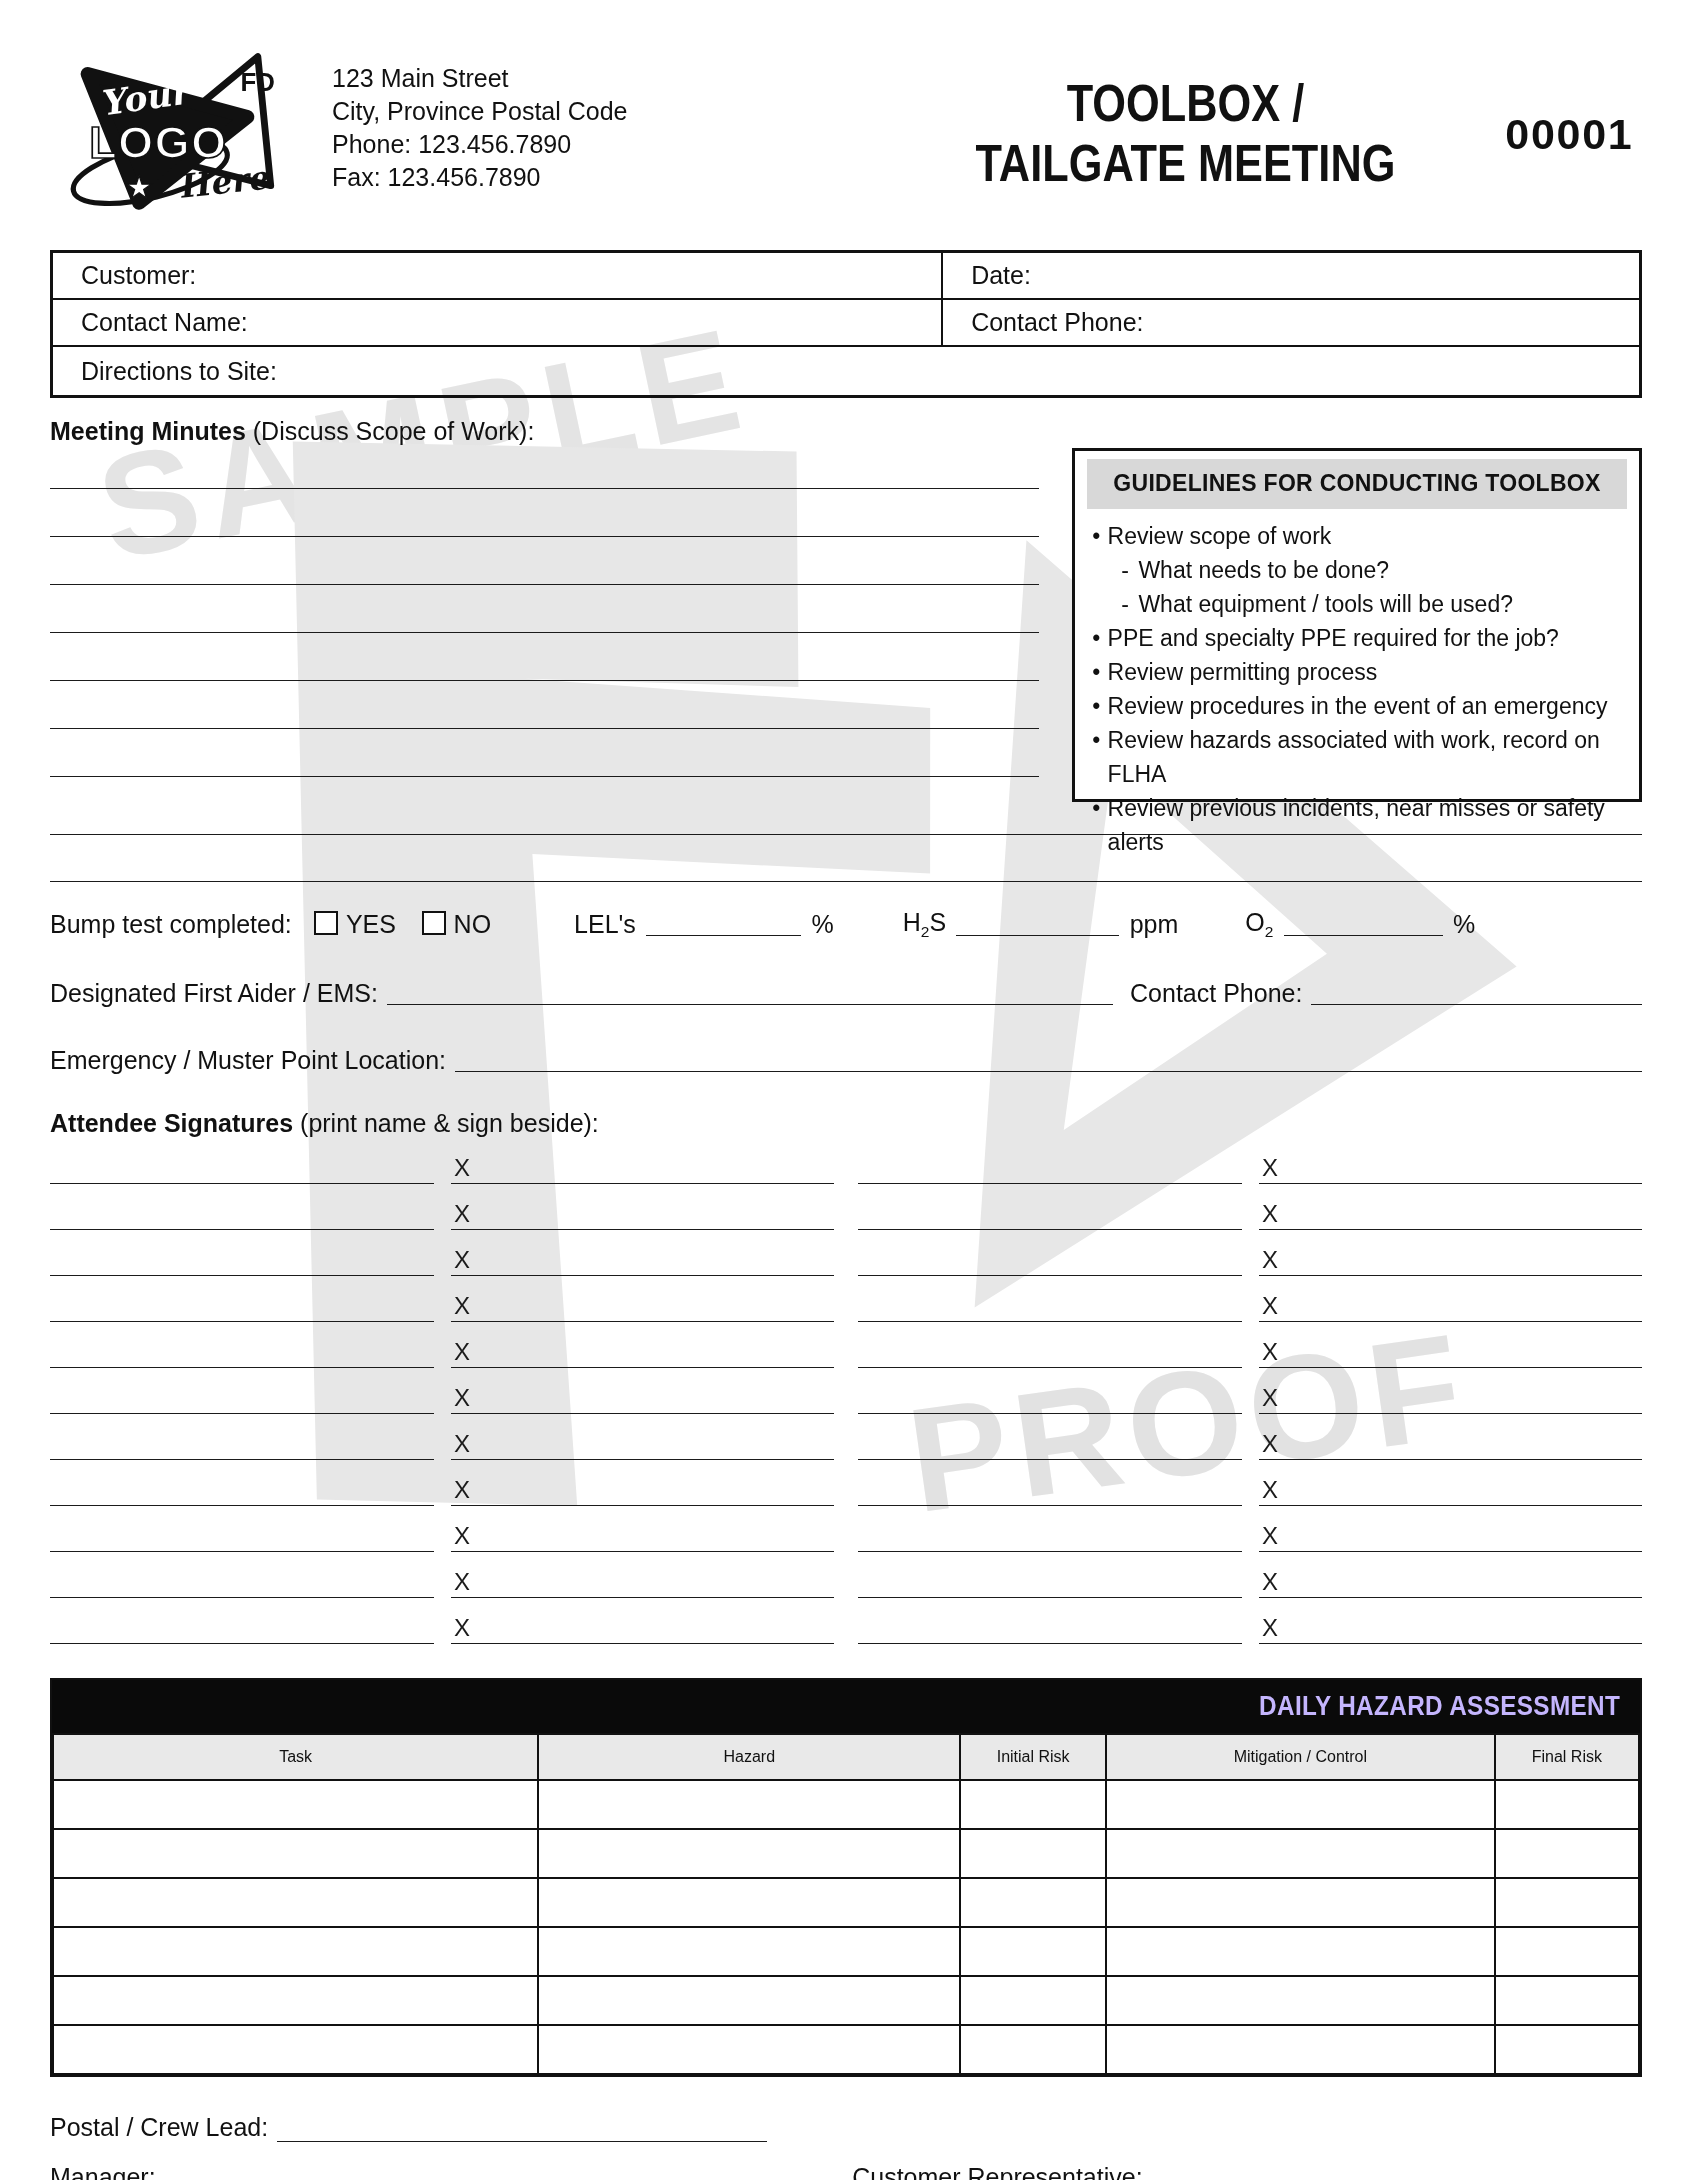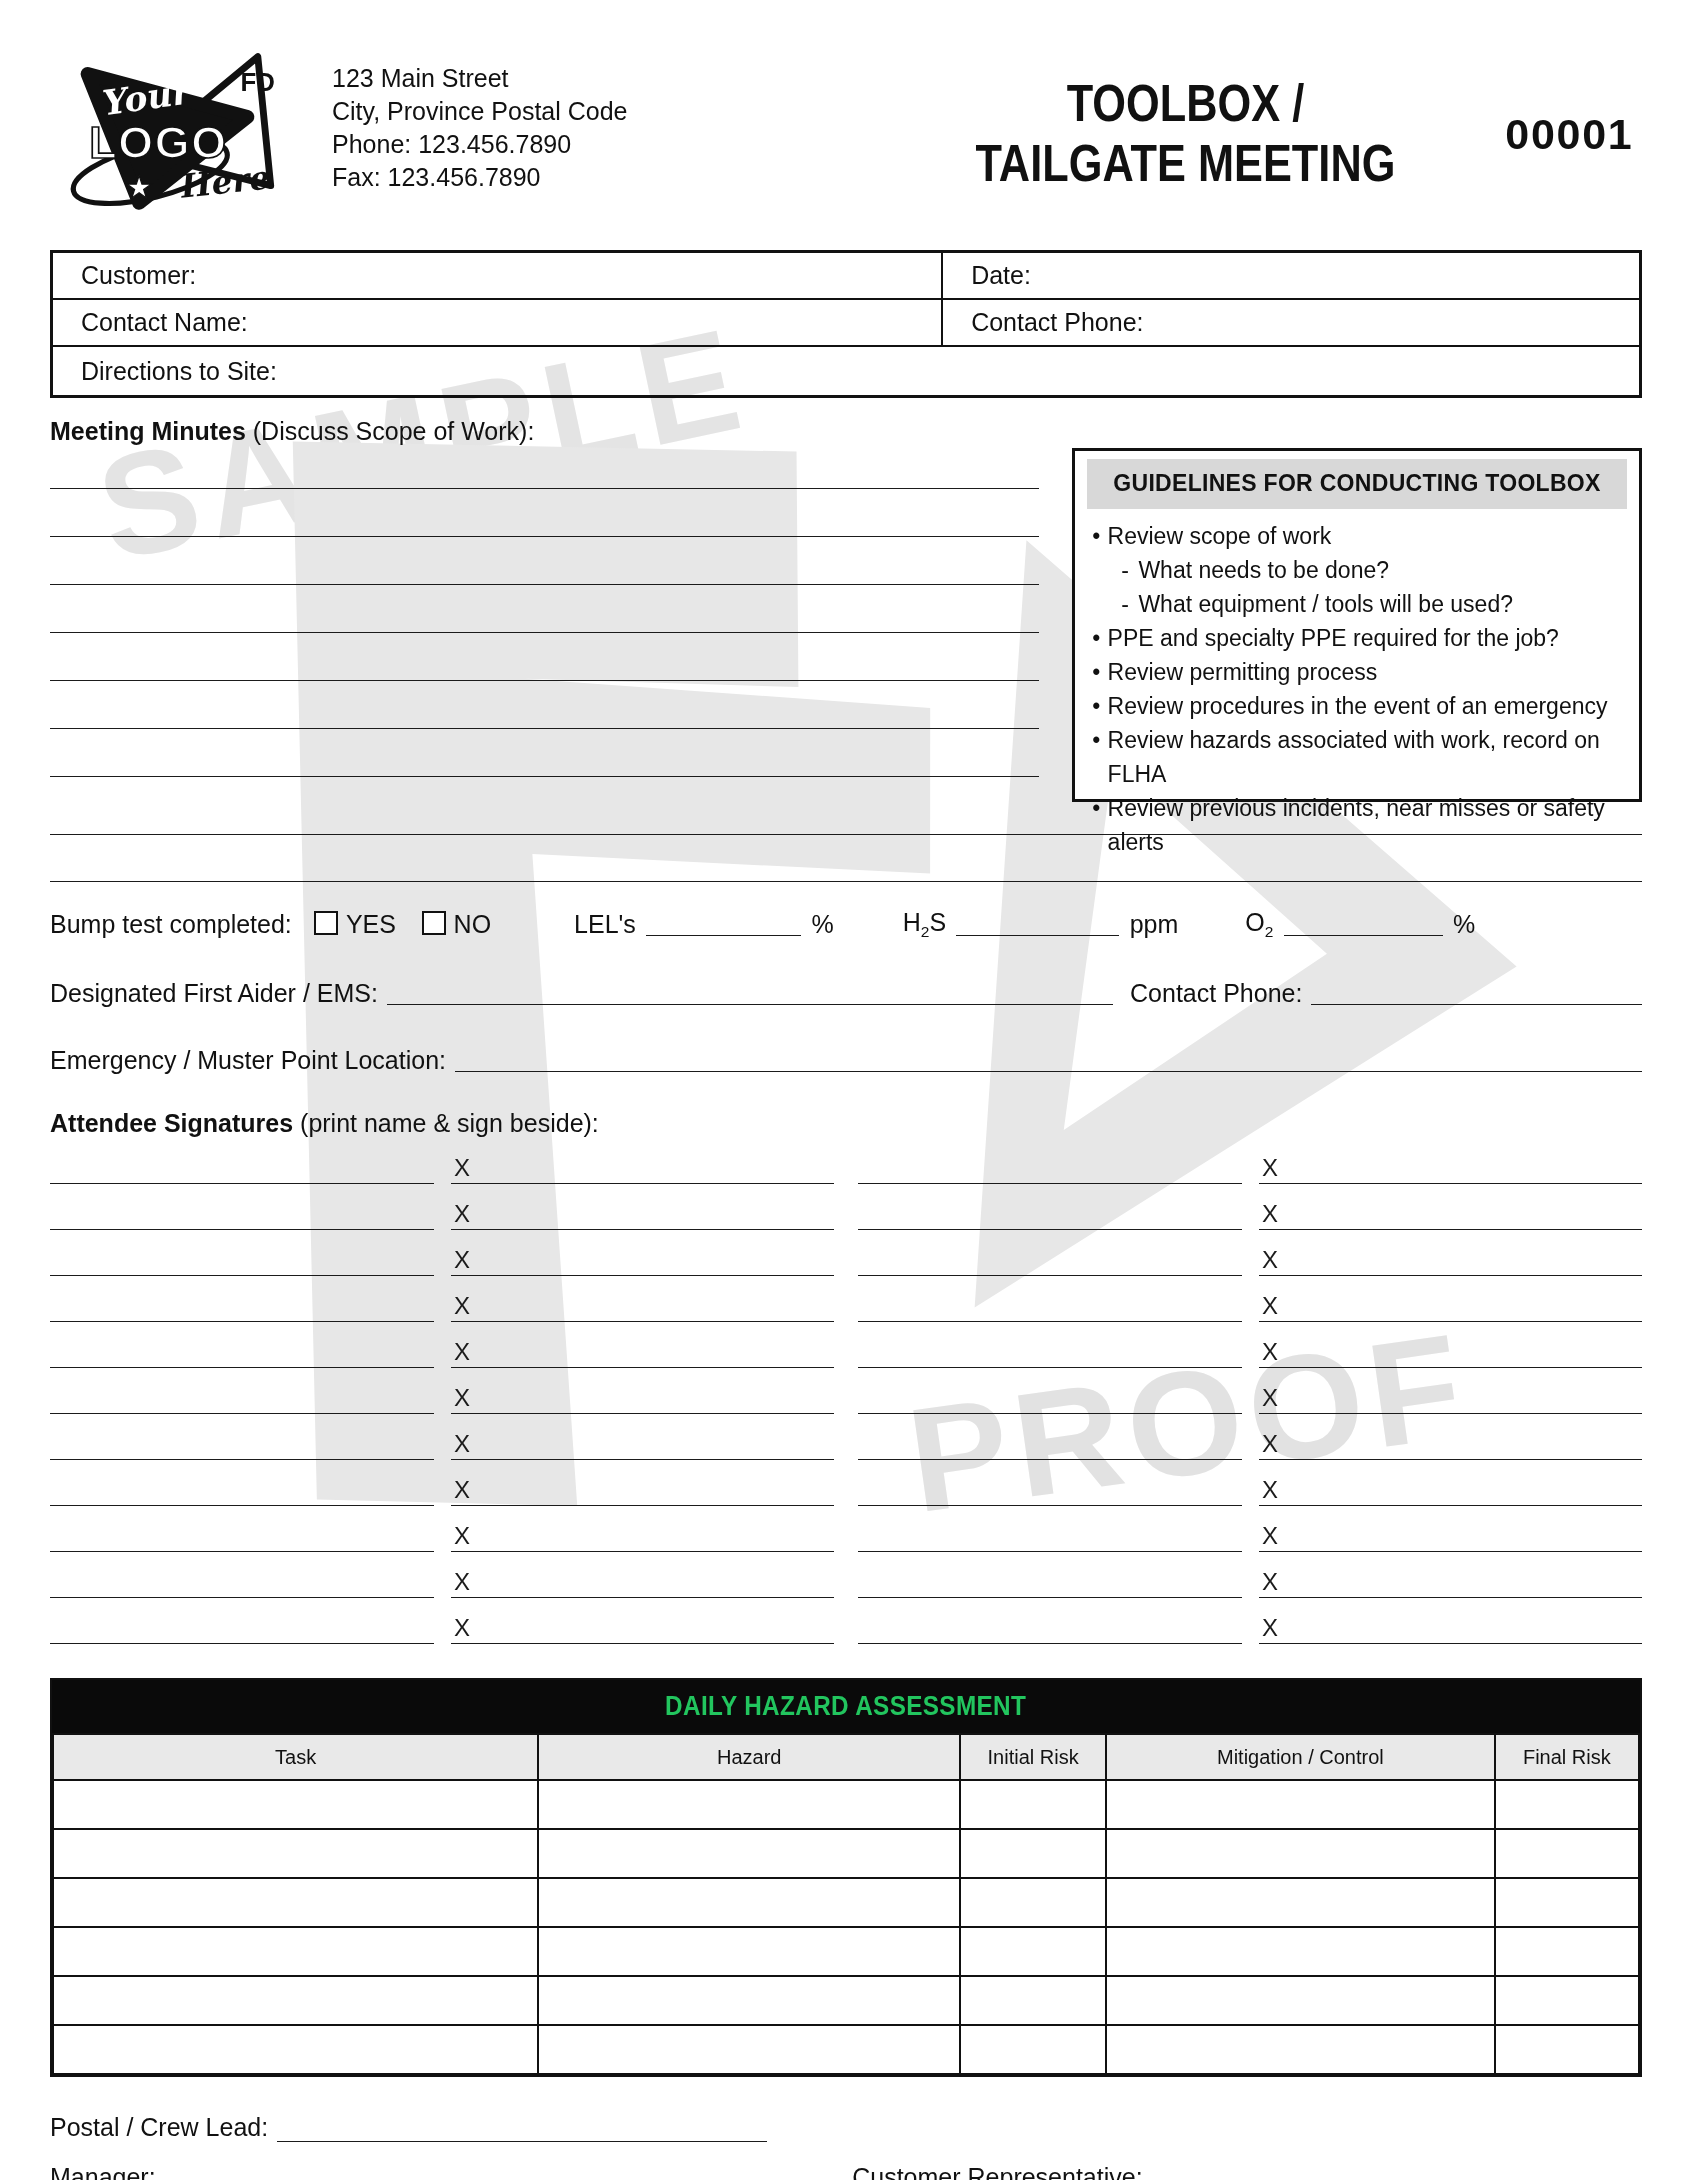--- a/index.html
+++ b/index.html
@@ -77,26 +77,26 @@
   .att-label{margin-top:34px;font-size:25px;}
   .sig-grid{margin-top:0px;}
   .sig-row{display:flex;gap:24px;height:46px;}
   .sig-cell{flex:1;display:flex;gap:17px;}
   .nline{flex:1;border-bottom:1.7px solid #1b1b1b;}
   .sline{flex:1;border-bottom:1.7px solid #1b1b1b;position:relative;}
   .sline .x{position:absolute;left:3.4px;bottom:0.9px;font-size:24px;color:#1b1b1b;}
 
   
   .dha{margin-top:34px;border:2.6px solid #111;}
-  .dha-title{background:#0a0a0a;color:#22c55e;text-align:center;font-weight:bold;
+  .dha-title{background:#0a0a0a;color:#c4b5fd;text-align:right;font-weight:bold;
     font-size:27px;padding:11.2px 0;letter-spacing:0.4px;}
   .dha-title span{display:inline-block;transform:scaleX(.9);}
   .dha table{width:100%;border-collapse:collapse;table-layout:fixed;}
   .dha th,.dha td{border:2.6px solid #111;}
-  .dha th{background:#e9e9e9;font-weight:normal;font-size:20px;height:46px;}
+  .dha th{background:#e9e9e9;font-weight:normal;font-size:16px;height:46px;}
   .dha td{height:49px;}
 
   
   .foreman-row{margin-top:36px;display:flex;align-items:flex-end;font-size:25px;}
   .manager-row{margin-top:20.6px;display:flex;align-items:flex-end;font-size:25px;}
 </style>
 </head>
 <body>
 
 <div class="page">

